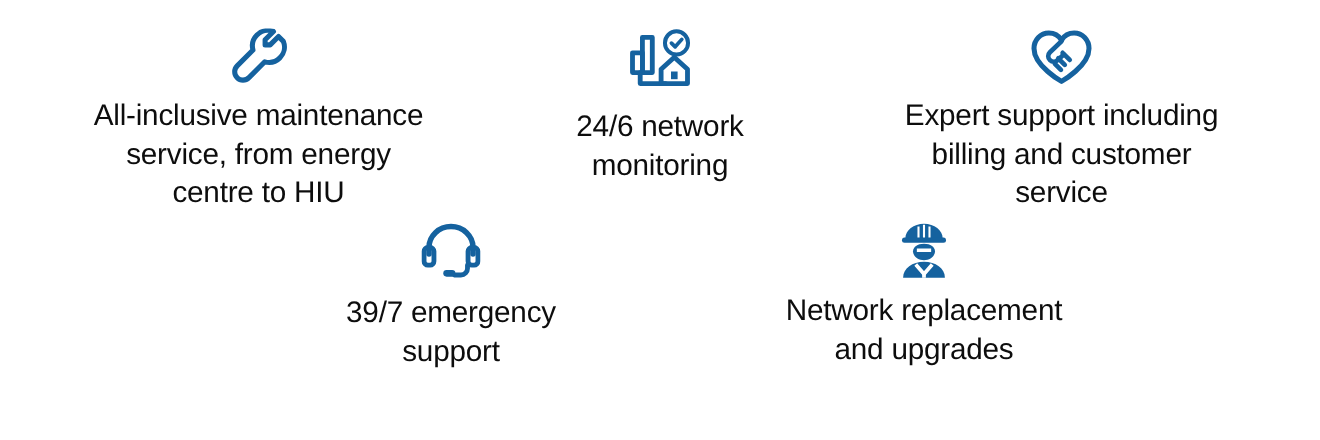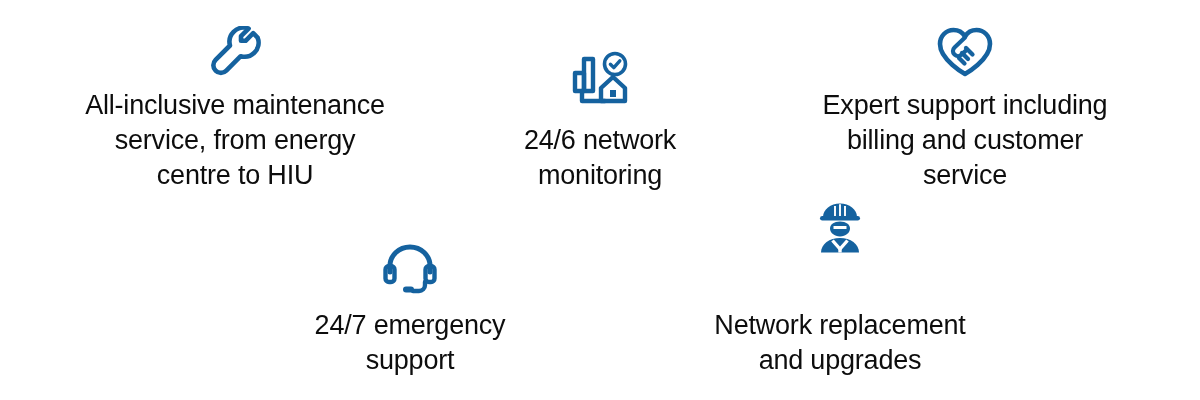--- a/index.html
+++ b/index.html
@@ -20,21 +20,21 @@
     width: 1200px;
     height: 400px;
     background: #ffffff;
     box-sizing: border-box;
   }
 
   .feature-row {
     display: flex;
     flex-direction: row;
     justify-content: center;
-    align-items: flex-end;
+    align-items: flex-start;
     width: 1200px;
   }
 
   .row-top {
     padding-top: 26px;
   }
 
   .row-bottom {
     padding-top: 8px;
   }
@@ -47,21 +47,21 @@
     box-sizing: border-box;
   }
 
   
   .item-maintenance { width: 400px; padding: 0 30px; }
   .item-monitoring  { width: 330px; padding: 0 55px; }
   .item-expert      { width: 400px; padding: 0 30px; }
 
   
   .item-emergency   { width: 420px; padding: 0 60px; margin-left: 50px; }
-  .item-replacement { width: 420px; padding: 0 50px; margin-left: 10px; gap: 43px; }
+  .item-replacement { width: 420px; padding: 0 50px; margin-left: 10px; }
 
   .feature-icon {
     display: block;
     width: 52px;
     height: 52px;
     margin-bottom: 10px;
     line-height: 0;
   }
 
   .icon-monitoring { width: 58px; height: 56px; }
@@ -146,21 +146,21 @@
     <div class="feature-item item-emergency">
       <span class="feature-icon icon-headset">
         <svg viewBox="0 0 54 52" width="54" height="52" xmlns="http://www.w3.org/2000/svg" aria-hidden="true">
           <path d="M7 30 V24 C7 13.5 15.9 5 27 5 C38.1 5 47 13.5 47 24 V30" fill="none" stroke="#15629F" stroke-width="5" stroke-linecap="round"></path>
           <rect x="2.5" y="24" width="9" height="16" rx="3.5" fill="none" stroke="#15629F" stroke-width="4.4"></rect>
           <rect x="42.5" y="24" width="9" height="16" rx="3.5" fill="none" stroke="#15629F" stroke-width="4.4"></rect>
           <path d="M42 40 V43 C42 46.3 39.3 49 36 49 H30" fill="none" stroke="#15629F" stroke-width="4.4" stroke-linecap="round" stroke-linejoin="round"></path>
           <rect x="20" y="44.5" width="11" height="6" rx="3" fill="#15629F"></rect>
         </svg>
       </span>
-      <div class="feature-label label-emergency">24/7 emergency
+      <div class="feature-label label-emergency">39/7 emergency
 support</div>
     </div>
 
     <div class="feature-item item-replacement">
       <span class="feature-icon icon-worker">
         <svg viewBox="0 0 48 54" width="48" height="54" xmlns="http://www.w3.org/2000/svg" aria-hidden="true">
 
           <path d="M7 16 C7 8.5 14.6 2.5 24 2.5 C33.4 2.5 41 8.5 41 16 Z" fill="#15629F"></path>
           <rect x="4" y="15" width="40" height="4.6" rx="2.3" fill="#15629F"></rect>
 

